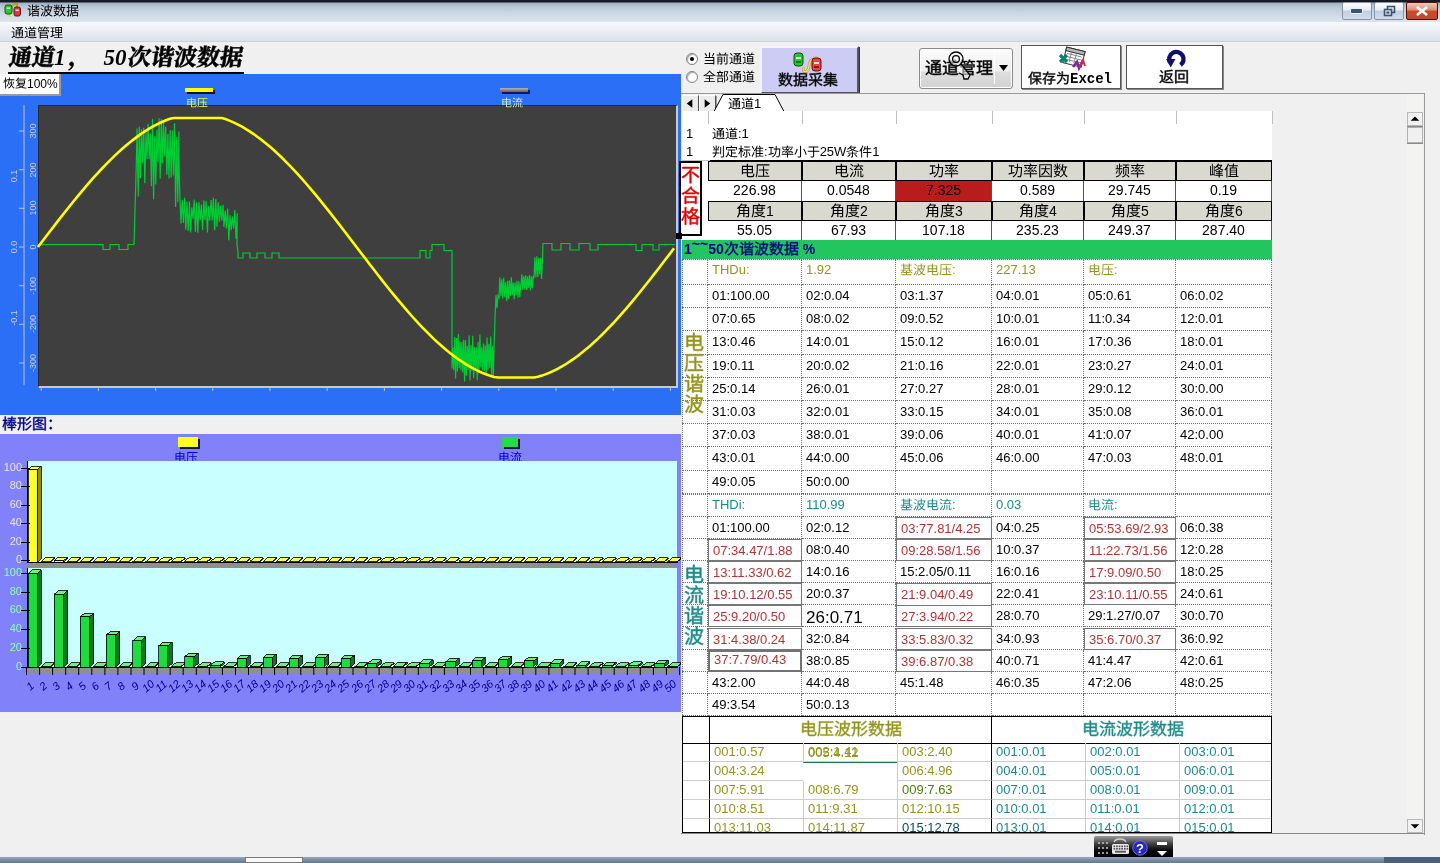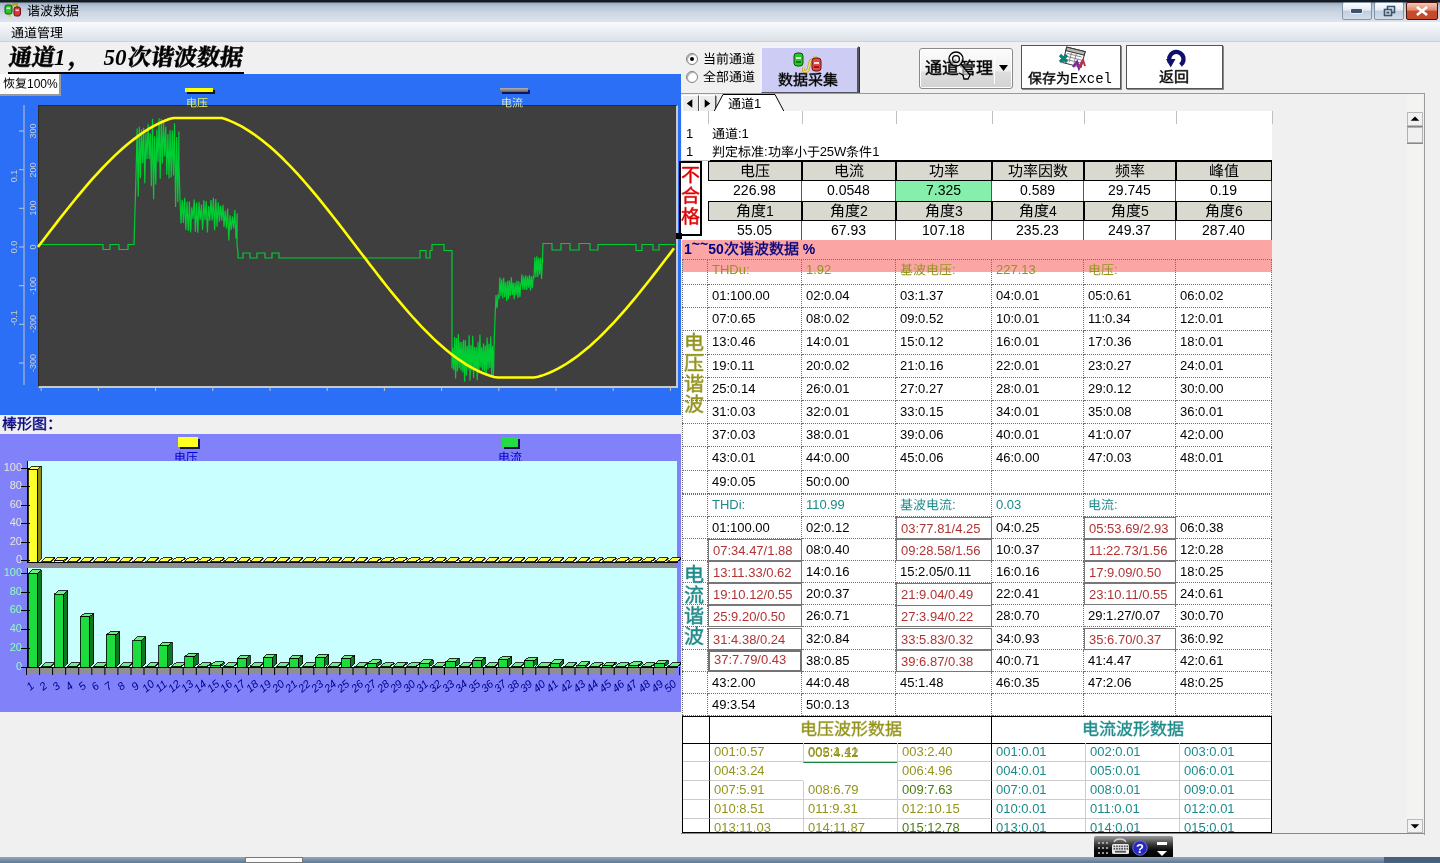--- a/index.html
+++ b/index.html
@@ -186,21 +186,21 @@
     <svg style="position:absolute;left:36px;top:1px" width="30" height="25" viewBox="0 0 30 25">
       <g transform="rotate(14 15 12)">
         <rect x="6" y="2" width="19" height="16" fill="#fff" stroke="#333"></rect>
         <rect x="6" y="2" width="19" height="3.6" fill="#b8b8b8" stroke="#333"></rect>
         <path d="M8 8 H23 M8 11 H23 M8 14 H23 M12 6 V16 M17 6 V16" stroke="#888" stroke-width="0.9"></path>
       </g>
       <path d="M2 8 L9 15 M9 8 L2 15" stroke="#0a8078" stroke-width="3.2"></path>
       <path d="M15 20 L19 15 L21 21 L25 13" fill="none" stroke="#7a28a0" stroke-width="2.6"></path>
       <path d="M21 21 L25 13 L27 19" fill="none" stroke="#c03048" stroke-width="2"></path>
     </svg>
-    <div style="position:absolute;left:0;width:96px;top:24px;text-align:center;font-weight:normal;font-size:14px"><svg style="vertical-align:-0.12em;" width="42" height="14" viewBox="0 0 3000 1000" fill="currentColor" overflow="visible">
+    <div style="position:absolute;left:0;width:96px;top:24px;text-align:center;font-weight:bold;font-size:14px"><svg style="vertical-align:-0.12em;" width="42" height="14" viewBox="0 0 3000 1000" fill="currentColor" overflow="visible">
         <g stroke="currentColor" stroke-width="28">
           <use href="#g4fdd"></use>
           <use href="#g5b58" x="1000"></use>
           <use href="#g4e3a" x="2000"></use>
         </g>
       </svg><span style="font-family:'Liberation Mono',monospace">Excel</span></div>
   </div>
 <div style="position:absolute;left:1126px;top:45px;width:95px;height:42px;background:#fff;border:1px solid #555;box-shadow:1px 1px 0 #888">
     <svg style="position:absolute;left:39px;top:3px" width="20" height="20" viewBox="0 0 20 20">
       <path d="M4 13.5 A7.2 7.2 0 1 1 14.5 16" fill="none" stroke="#10106a" stroke-width="4.4"></path>
@@ -806,21 +806,21 @@
     <div style="position:absolute;left:373px;top:0px;width:92px;height:20px;border:1px solid #000;background:#d9d9d0;box-sizing:border-box;text-align:center;line-height:19px"><svg style="vertical-align:-0.12em;" width="30" height="15" viewBox="0 0 2000 1000" fill="currentColor" overflow="visible">
         <use href="#g9891"></use>
         <use href="#g7387" x="1000"></use>
       </svg></div>
     <div style="position:absolute;left:465px;top:0px;width:96px;height:20px;border:1px solid #000;background:#d9d9d0;box-sizing:border-box;text-align:center;line-height:19px"><svg style="vertical-align:-0.12em;" width="30" height="15" viewBox="0 0 2000 1000" fill="currentColor" overflow="visible">
         <use href="#g5cf0"></use>
         <use href="#g503c" x="1000"></use>
       </svg></div>
     <div style="position:absolute;left:-3px;top:20px;width:94px;height:20px;border-right:1px solid #555;background:#fff;box-sizing:border-box;text-align:center;line-height:19px"><span style="font-size:14px">226.98</span></div>
     <div style="position:absolute;left:91px;top:20px;width:94px;height:20px;border-right:1px solid #555;background:#fff;box-sizing:border-box;text-align:center;line-height:19px"><span style="font-size:14px">0.0548</span></div>
-    <div style="position:absolute;left:185px;top:20px;width:96px;height:20px;border-right:1px solid #555;background:#86efac;box-sizing:border-box;text-align:center;line-height:19px"><span style="font-size:14px">7.325</span></div>
+    <div style="position:absolute;left:185px;top:20px;width:96px;height:20px;border-right:1px solid #555;background:#b91c1c;box-sizing:border-box;text-align:center;line-height:19px"><span style="font-size:14px">7.325</span></div>
     <div style="position:absolute;left:281px;top:20px;width:92px;height:20px;border-right:1px solid #555;background:#fff;box-sizing:border-box;text-align:center;line-height:19px"><span style="font-size:14px">0.589</span></div>
     <div style="position:absolute;left:373px;top:20px;width:92px;height:20px;border-right:1px solid #555;background:#fff;box-sizing:border-box;text-align:center;line-height:19px"><span style="font-size:14px">29.745</span></div>
     <div style="position:absolute;left:465px;top:20px;width:96px;height:20px;border-right:1px solid #555;background:#fff;box-sizing:border-box;text-align:center;line-height:19px"><span style="font-size:14px">0.19</span></div>
     <div style="position:absolute;left:-3px;top:40px;width:94px;height:20px;border:1px solid #000;background:#d9d9d0;box-sizing:border-box;text-align:center;line-height:19px"><svg style="vertical-align:-0.12em;" width="30" height="15" viewBox="0 0 2000 1000" fill="currentColor" overflow="visible">
         <use href="#g89d2"></use>
         <use href="#g5ea6" x="1000"></use>
       </svg><span style="font-size:14px">1</span></div>
     <div style="position:absolute;left:91px;top:40px;width:94px;height:20px;border:1px solid #000;background:#d9d9d0;box-sizing:border-box;text-align:center;line-height:19px"><svg style="vertical-align:-0.12em;" width="30" height="15" viewBox="0 0 2000 1000" fill="currentColor" overflow="visible">
         <use href="#g89d2"></use>
         <use href="#g5ea6" x="1000"></use>
@@ -841,21 +841,21 @@
         <use href="#g89d2"></use>
         <use href="#g5ea6" x="1000"></use>
       </svg><span style="font-size:14px">6</span></div>
     <div style="position:absolute;left:-3px;top:60px;width:94px;height:20px;border-right:1px solid #555;background:#fff;box-sizing:border-box;text-align:center;line-height:19px"><span style="font-size:14px">55.05</span></div>
     <div style="position:absolute;left:91px;top:60px;width:94px;height:20px;border-right:1px solid #555;background:#fff;box-sizing:border-box;text-align:center;line-height:19px"><span style="font-size:14px">67.93</span></div>
     <div style="position:absolute;left:185px;top:60px;width:96px;height:20px;border-right:1px solid #555;background:#fff;box-sizing:border-box;text-align:center;line-height:19px"><span style="font-size:14px">107.18</span></div>
     <div style="position:absolute;left:281px;top:60px;width:92px;height:20px;border-right:1px solid #555;background:#fff;box-sizing:border-box;text-align:center;line-height:19px"><span style="font-size:14px">235.23</span></div>
     <div style="position:absolute;left:373px;top:60px;width:92px;height:20px;border-right:1px solid #555;background:#fff;box-sizing:border-box;text-align:center;line-height:19px"><span style="font-size:14px">249.37</span></div>
     <div style="position:absolute;left:465px;top:60px;width:96px;height:20px;border-right:1px solid #555;background:#fff;box-sizing:border-box;text-align:center;line-height:19px"><span style="font-size:14px">287.40</span></div>
   </div>
-<div style="position:absolute;left:682px;top:240px;width:590px;height:32px;background:#fca5a5;color:#000080">
+<div style="position:absolute;left:682px;top:240px;width:590px;height:19px;background:#22c55e;color:#000080">
     <span style="position:absolute;left:2px;top:1px;font-weight:bold;font-size:14px">1<span style="position:relative;top:-5px">~~</span>50<svg style="vertical-align:-0.12em;" width="75" height="15" viewBox="0 0 5000 1000" fill="currentColor" overflow="visible">
         <g stroke="currentColor" stroke-width="28">
           <use href="#g6b21"></use>
           <use href="#g8c10" x="1000"></use>
           <use href="#g6ce2" x="2000"></use>
           <use href="#g6570" x="3000"></use>
           <use href="#g636e" x="4000"></use>
         </g>
       </svg> <b>%</b></span>
     <span style="position:absolute;left:35px;top:1px;font-weight:bold;font-size:14px"></span>
@@ -978,21 +978,21 @@
 <div style="position:absolute;left:1176px;top:561.2px;width:96px;height:22.1px;box-sizing:border-box;border-right:1px dotted #707070;border-bottom:1px dotted #707070;font-size:13px;padding:3px 0 0 4px">18:0.25</div>
 <div style="position:absolute;left:682px;top:583.3000000000001px;width:26px;height:22.1px;box-sizing:border-box;border-right:1px dotted #707070;border-bottom:1px dotted #707070;font-size:13px;padding:3px 0 0 4px"></div>
 <div style="position:absolute;left:708px;top:583.3000000000001px;width:94px;height:22.1px;box-sizing:border-box;border:1px solid #777;color:#b03434;font-size:13px;padding:3px 0 0 4px">19:10.12/0.55</div>
 <div style="position:absolute;left:802px;top:583.3000000000001px;width:94px;height:22.1px;box-sizing:border-box;border-right:1px dotted #707070;border-bottom:1px dotted #707070;font-size:13px;padding:3px 0 0 4px">20:0.37</div>
 <div style="position:absolute;left:896px;top:583.3000000000001px;width:96px;height:23px;box-sizing:border-box;border:1px solid #777;color:#b03434;font-size:13px;padding:3px 0 0 4px">21:9.04/0.49</div>
 <div style="position:absolute;left:992px;top:583.3000000000001px;width:92px;height:22.1px;box-sizing:border-box;border-right:1px dotted #707070;border-bottom:1px dotted #707070;font-size:13px;padding:3px 0 0 4px">22:0.41</div>
 <div style="position:absolute;left:1084px;top:583.3000000000001px;width:92px;height:22.1px;box-sizing:border-box;border:1px solid #777;color:#b03434;font-size:13px;padding:3px 0 0 4px">23:10.11/0.55</div>
 <div style="position:absolute;left:1176px;top:583.3000000000001px;width:96px;height:22.1px;box-sizing:border-box;border-right:1px dotted #707070;border-bottom:1px dotted #707070;font-size:13px;padding:3px 0 0 4px">24:0.61</div>
 <div style="position:absolute;left:682px;top:605.4000000000001px;width:26px;height:22.1px;box-sizing:border-box;border-right:1px dotted #707070;border-bottom:1px dotted #707070;font-size:13px;padding:3px 0 0 4px"></div>
 <div style="position:absolute;left:708px;top:605.4000000000001px;width:94px;height:22.1px;box-sizing:border-box;border:1px solid #777;color:#b03434;font-size:13px;padding:3px 0 0 4px">25:9.20/0.50</div>
-<div style="position:absolute;left:802px;top:605.4000000000001px;width:94px;height:22.1px;box-sizing:border-box;border-right:1px dotted #707070;border-bottom:1px dotted #707070;font-size:13px;padding:3px 0 0 4px">26:0.71</div>
+<div style="position:absolute;left:802px;top:605.4000000000001px;width:94px;height:22.1px;box-sizing:border-box;border-right:1px dotted #707070;border-bottom:1px dotted #707070;font-size:17px;padding:3px 0 0 4px">26:0.71</div>
 <div style="position:absolute;left:896px;top:605.4000000000001px;width:96px;height:22.1px;box-sizing:border-box;border:1px solid #777;color:#b03434;font-size:13px;padding:3px 0 0 4px">27:3.94/0.22</div>
 <div style="position:absolute;left:992px;top:605.4000000000001px;width:92px;height:22.1px;box-sizing:border-box;border-right:1px dotted #707070;border-bottom:1px dotted #707070;font-size:13px;padding:3px 0 0 4px">28:0.70</div>
 <div style="position:absolute;left:1084px;top:605.4000000000001px;width:92px;height:22.1px;box-sizing:border-box;border-right:1px dotted #707070;border-bottom:1px dotted #707070;font-size:13px;padding:3px 0 0 4px">29:1.27/0.07</div>
 <div style="position:absolute;left:1176px;top:605.4000000000001px;width:96px;height:22.1px;box-sizing:border-box;border-right:1px dotted #707070;border-bottom:1px dotted #707070;font-size:13px;padding:3px 0 0 4px">30:0.70</div>
 <div style="position:absolute;left:682px;top:627.5000000000001px;width:26px;height:22.1px;box-sizing:border-box;border-right:1px dotted #707070;border-bottom:1px dotted #707070;font-size:13px;padding:3px 0 0 4px"></div>
 <div style="position:absolute;left:708px;top:627.5000000000001px;width:94px;height:22.1px;box-sizing:border-box;border:1px solid #777;color:#b03434;font-size:13px;padding:3px 0 0 4px">31:4.38/0.24</div>
 <div style="position:absolute;left:802px;top:627.5000000000001px;width:94px;height:22.1px;box-sizing:border-box;border-right:1px dotted #707070;border-bottom:1px dotted #707070;font-size:13px;padding:3px 0 0 4px">32:0.84</div>
 <div style="position:absolute;left:896px;top:627.5000000000001px;width:96px;height:22.1px;box-sizing:border-box;border:1px solid #777;color:#b03434;font-size:13px;padding:3px 0 0 4px">33:5.83/0.32</div>
 <div style="position:absolute;left:992px;top:627.5000000000001px;width:92px;height:22.1px;box-sizing:border-box;border-right:1px dotted #707070;border-bottom:1px dotted #707070;font-size:13px;padding:3px 0 0 4px">34:0.93</div>
 <div style="position:absolute;left:1084px;top:627.5000000000001px;width:92px;height:22.1px;box-sizing:border-box;border:1px solid #777;color:#b03434;font-size:13px;padding:3px 0 0 4px">35:6.70/0.37</div>
@@ -1081,21 +1081,21 @@
     <div style="position:absolute;left:0;top:83px;width:26px;height:19px;box-sizing:border-box;border-bottom:1px solid #ccc"></div>
     <div style="position:absolute;left:26px;top:83px;width:94px;height:19px;box-sizing:border-box;border-left:1px solid #000;border-bottom:1px solid #ccc;color:#94941c;font-size:13px;padding:1px 0 0 4px">010:8.51</div>
     <div style="position:absolute;left:120px;top:83px;width:94px;height:19px;box-sizing:border-box;border-left:1px solid #ccc;border-bottom:1px solid #ccc;color:#94941c;font-size:13px;padding:1px 0 0 4px">011:9.31</div>
     <div style="position:absolute;left:214px;top:83px;width:94px;height:19px;box-sizing:border-box;border-left:1px solid #ccc;border-bottom:1px solid #ccc;color:#94941c;font-size:13px;padding:1px 0 0 4px">012:10.15</div>
     <div style="position:absolute;left:308px;top:83px;width:94px;height:19px;box-sizing:border-box;border-left:1px solid #000;border-bottom:1px solid #ccc;color:#1d8a8a;font-size:13px;padding:1px 0 0 4px">010:0.01</div>
     <div style="position:absolute;left:402px;top:83px;width:94px;height:19px;box-sizing:border-box;border-left:1px solid #ccc;border-bottom:1px solid #ccc;color:#1d8a8a;font-size:13px;padding:1px 0 0 4px">011:0.01</div>
     <div style="position:absolute;left:496px;top:83px;width:94px;height:19px;box-sizing:border-box;border-left:1px solid #ccc;border-bottom:1px solid #ccc;color:#1d8a8a;font-size:13px;padding:1px 0 0 4px">012:0.01</div>
     <div style="position:absolute;left:0;top:102px;width:26px;height:19px;box-sizing:border-box;border-bottom:1px solid #ccc"></div>
     <div style="position:absolute;left:26px;top:102px;width:94px;height:19px;box-sizing:border-box;border-left:1px solid #000;border-bottom:1px solid #ccc;color:#94941c;font-size:13px;padding:1px 0 0 4px">013:11.03</div>
     <div style="position:absolute;left:120px;top:102px;width:94px;height:19px;box-sizing:border-box;border-left:1px solid #ccc;border-bottom:1px solid #ccc;color:#94941c;font-size:13px;padding:1px 0 0 4px">014:11.87</div>
-    <div style="position:absolute;left:214px;top:102px;width:94px;height:19px;box-sizing:border-box;border-left:1px solid #ccc;border-bottom:1px solid #ccc;color:#4d7c0f;font-size:13px;padding:1px 0 0 4px">015:12.78</div>
+    <div style="position:absolute;left:214px;top:102px;width:94px;height:19px;box-sizing:border-box;border-left:1px solid #ccc;border-bottom:1px solid #ccc;color:#0c4a6e;font-size:13px;padding:1px 0 0 4px">015:12.78</div>
     <div style="position:absolute;left:308px;top:102px;width:94px;height:19px;box-sizing:border-box;border-left:1px solid #000;border-bottom:1px solid #ccc;color:#1d8a8a;font-size:13px;padding:1px 0 0 4px">013:0.01</div>
     <div style="position:absolute;left:402px;top:102px;width:94px;height:19px;box-sizing:border-box;border-left:1px solid #ccc;border-bottom:1px solid #ccc;color:#1d8a8a;font-size:13px;padding:1px 0 0 4px">014:0.01</div>
     <div style="position:absolute;left:496px;top:102px;width:94px;height:19px;box-sizing:border-box;border-left:1px solid #ccc;border-bottom:1px solid #ccc;color:#1d8a8a;font-size:13px;padding:1px 0 0 4px">015:0.01</div>
   </div>
 <div style="position:absolute;left:1407px;top:94px;width:16px;height:739px;background:#f3f3f2"></div>
 <div style="position:absolute;left:1407px;top:112px;width:16px;height:14px;background:#f1f1f1;border:1px solid #b9b9b9;box-sizing:border-box;box-shadow:0 1px 0 #8a8a8a"><svg width="14" height="12" viewBox="0 0 16 14" fill="#000">
       <path d="M3 9 L8 4 L13 9 Z"></path>
     </svg></div>
 <div style="position:absolute;left:1407px;top:819px;width:16px;height:14px;background:#f1f1f1;border:1px solid #b9b9b9;box-sizing:border-box;box-shadow:0 1px 0 #8a8a8a"><svg width="14" height="12" viewBox="0 0 16 14" fill="#000">
       <path d="M3 5 L8 10 L13 5 Z"></path>

